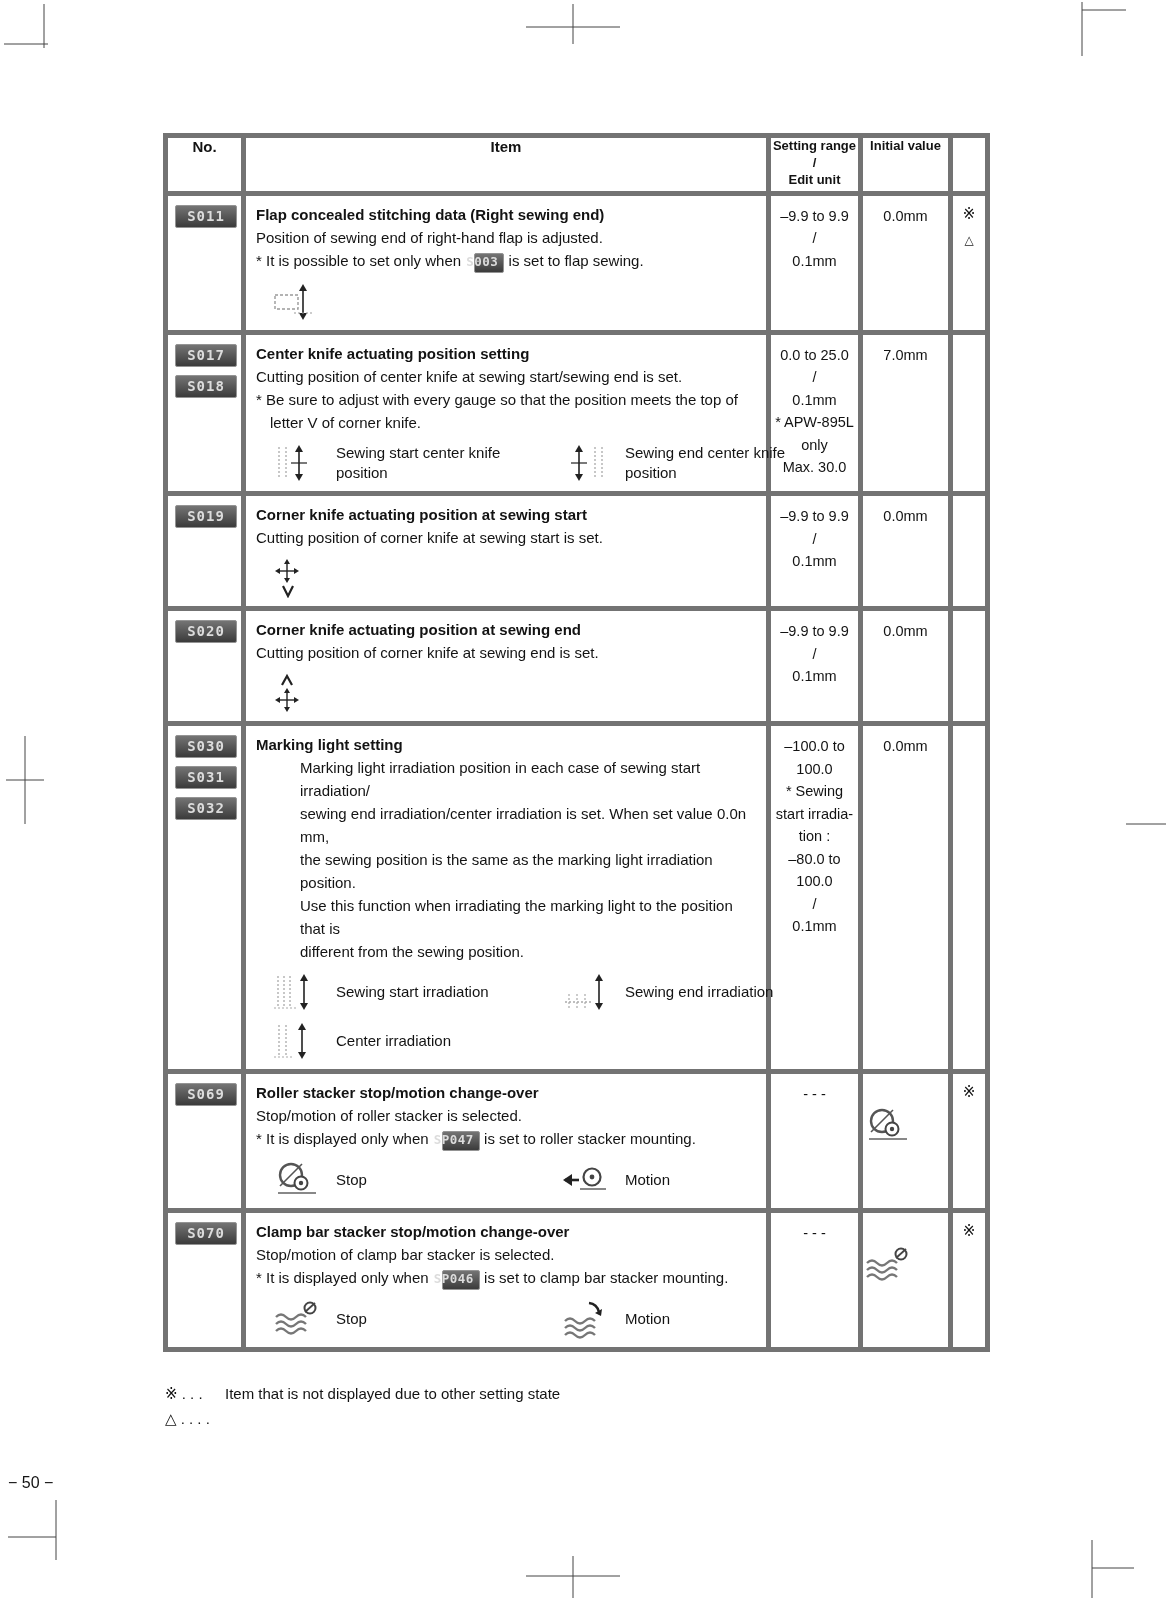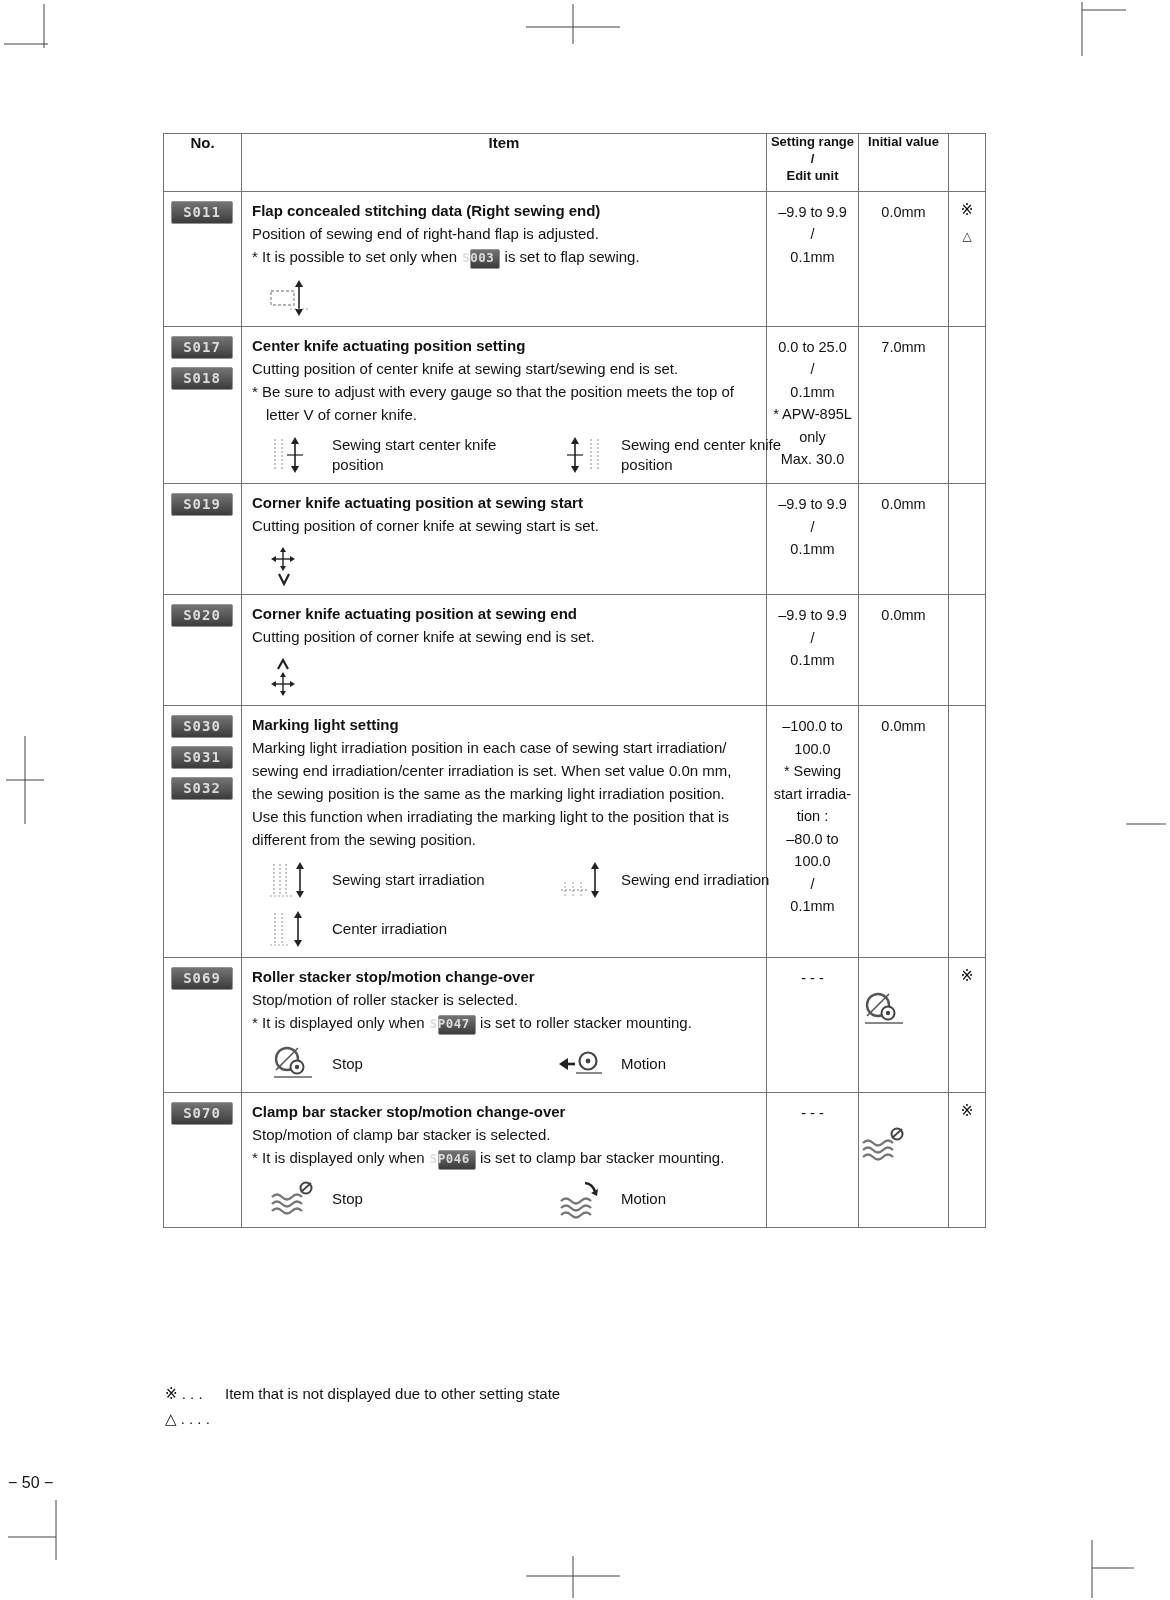--- a/index.html
+++ b/index.html
@@ -14,21 +14,21 @@
   .crop-svg { position:absolute; left:0; top:0; pointer-events:none; }
 
   .page { position:absolute; left:163px; top:133px; }
 
   table.settings {
     border-collapse:collapse;
     table-layout:fixed;
     width:822px;
   }
   table.settings th, table.settings td {
-    border:1px solid #737373;
+    border:5px solid #737373;
     vertical-align:top;
   }
   thead th {
     vertical-align:middle;
     text-align:center;
     font-weight:bold;
     font-size:15px;
     height:58px;
   }
   th.range-head { font-size:13px; white-space:pre-line; line-height:1.3;margin-top:24px; }
@@ -60,21 +60,21 @@
     font-weight:bold;
     font-size:12.5px;
     letter-spacing:.5px;
     line-height:1.35;
     margin-left:9px;
   }
 
   td.item-cell { padding:7px 10px 6px 10px; font-size:15px; line-height:23px; }
   .item-title { font-weight:bold; }
   .star { padding-left:14px; text-indent:-14px; white-space:pre-line; }
-  .plain { white-space:pre-line; }
+  .plain { white-space:pre-line;margin-left:44px; }
 
   .icon-row { display:flex; align-items:center; margin:9px 0 2px 16px;gap:23px; }
   .icon-group { display:flex; align-items:center; width:266px; flex:0 0 auto; }
   .icon-box { width:48px; height:40px; flex:0 0 auto; margin-right:16px; }
   .icon-box svg { width:48px; height:40px; display:block; }
   .icon-caption { width:180px; font-size:15px; line-height:1.35; }
 
   td.range-cell, td.init-cell {
     text-align:center;
     font-size:14.5px;

